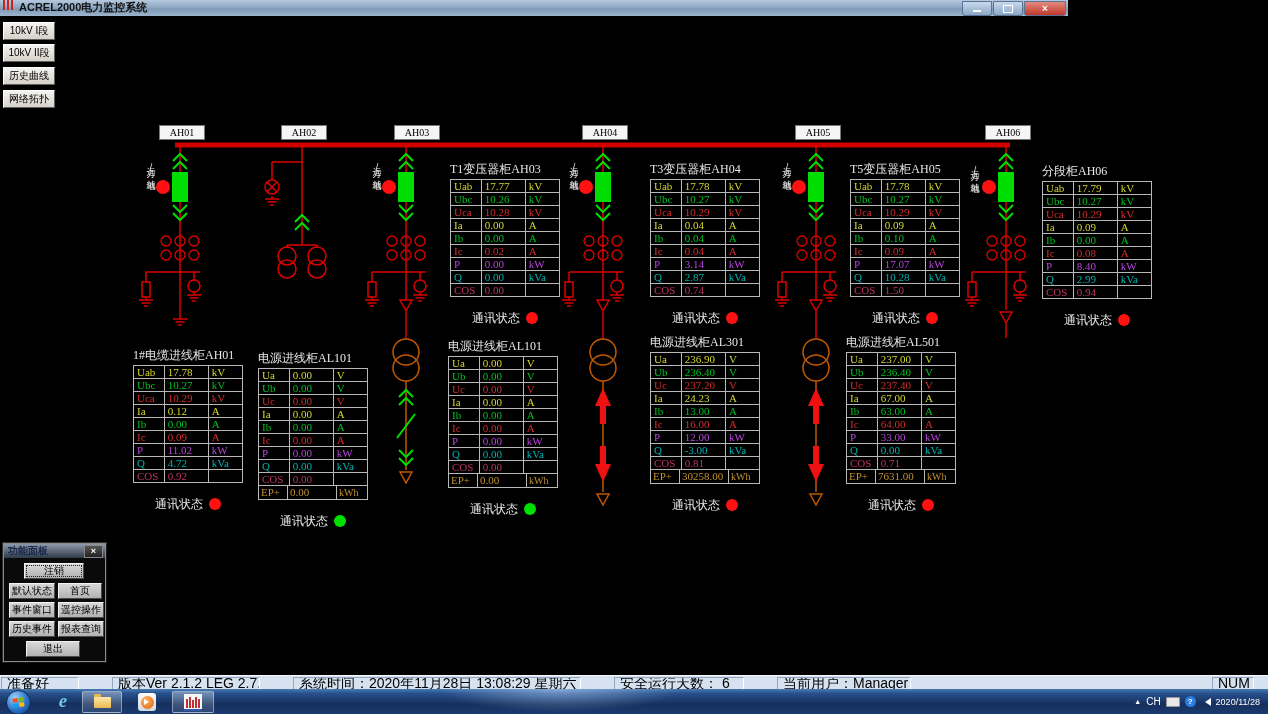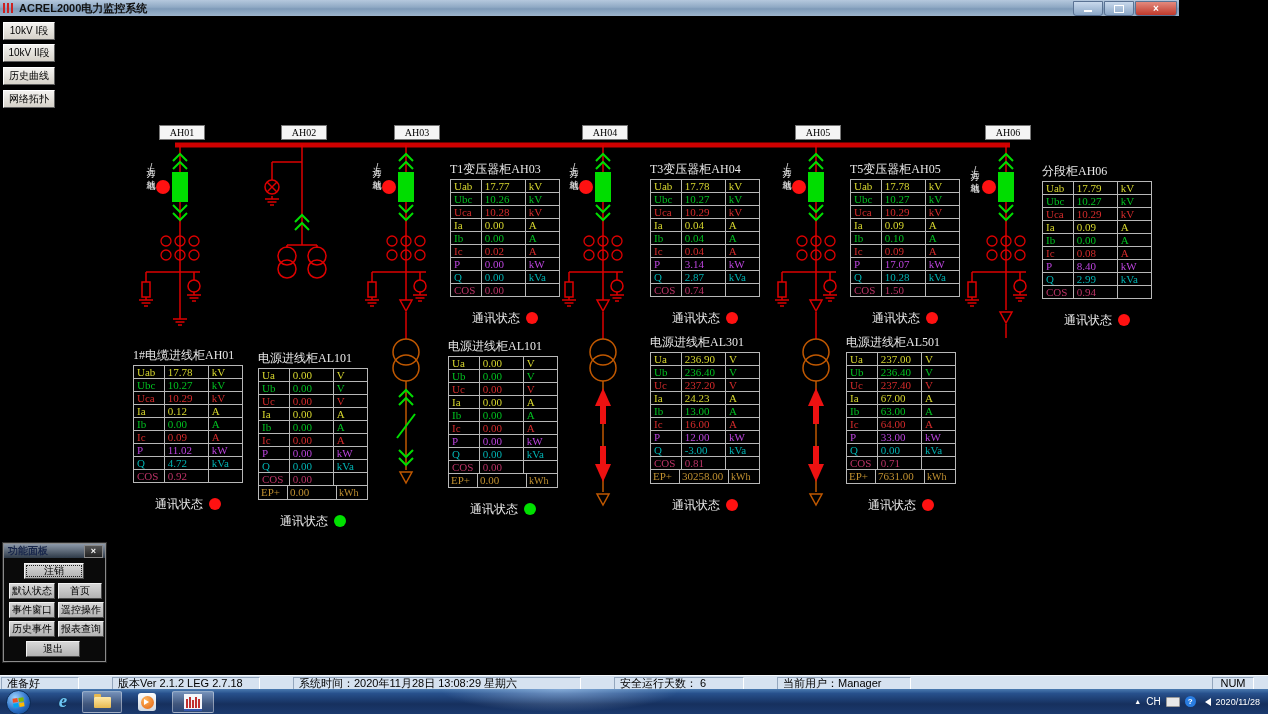--- a/index.html
+++ b/index.html
@@ -1,21 +1,21 @@
 <!DOCTYPE html>
 <html><head>
 <meta charset="utf-8">
 <style>
   html,body{margin:0;padding:0;background:#222;}
   #screen{position:relative;width:1268px;height:714px;background:#000;overflow:hidden;
           font-family:"Liberation Sans","DejaVu Sans",sans-serif;}
   
-  #titlebar{position:absolute;left:0;top:0;width:1179px;height:16px;
+  #titlebar{position:absolute;left:0;top:0;width:1068px;height:16px;
     background:linear-gradient(180deg,#b5c8dd 0%,#8fa9c4 45%,#7e9ab8 55%,#9db4cc 100%);
-    display:flex;align-items:center;font-size:11px;color:#111;}
+    display:flex;align-items:flex-start;font-size:11px;color:#111;}
   #appicon{width:12px;height:10px;margin:0 4px 0 3px;
     background:repeating-linear-gradient(90deg,#c22 0 2px,transparent 2px 4px);}
   #wintitle{font-weight:bold;}
   #winbtns{position:absolute;right:2px;top:1px;display:flex;gap:1px;}
   .wbtn{width:28px;height:13px;border:1px solid #5a7293;border-radius:0 0 3px 3px;
     background:linear-gradient(180deg,#c9d9ec,#8aa6c6);display:flex;align-items:center;justify-content:center;
     color:#fff;font-size:10px;line-height:10px;}
   .wbtn .mingl{width:8px;height:2px;background:#fff;margin-top:5px;}
   .wbtn .maxgl{width:8px;height:6px;border:1px solid #fff;}
   .wbtn.close{background:linear-gradient(180deg,#e38a7e,#c0392b);width:40px;font-weight:bold;}
@@ -57,21 +57,21 @@
     color:#18264a;font-size:10px;font-weight:bold;line-height:14px;padding-left:4px;position:relative;}
   #fnpanel .pclose{position:absolute;right:2px;top:1px;width:17px;height:11px;
     background:linear-gradient(#555,#222);border:1px solid #888;color:#fff;font-size:9px;
     line-height:10px;text-align:center;font-weight:bold;}
   .pbtn{position:absolute;height:14px;background:linear-gradient(#d8d8d8,#b2b2b2);
     border:1px solid;border-color:#f2f2f2 #4a4a4a #4a4a4a #f2f2f2;color:#000;font-size:10px;
     display:flex;align-items:center;justify-content:center;white-space:nowrap;}
   .pbtn.focus{outline:1px dotted #222;outline-offset:-3px;}
   
   #statusbar{position:absolute;left:0;top:675px;width:1268px;height:14px;background:#d6e2f0;
-    border-top:1px solid #f4f8fc;font-size:11px;color:#000;display:flex;align-items:center;z-index:8;gap:32px;}
+    border-top:1px solid #f4f8fc;font-size:14px;color:#000;display:flex;align-items:center;z-index:8;gap:32px;}
   .sseg{height:11px;line-height:11px;border:1px solid;border-color:#93a6bd #fff #fff #93a6bd;
     padding:0 5px;margin-left:1px;white-space:nowrap;overflow:hidden;}
   #segnum{position:absolute;right:14px;top:1px;width:30px;text-align:center;}
   
   #taskbar{position:absolute;left:0;top:689px;width:1268px;height:25px;z-index:9;
     background:linear-gradient(180deg,#4a7ab0 0%,#27508c 18%,#16305e 60%,#1b3a6e 100%);}
   #taskbar::before{content:"";position:absolute;left:430px;top:0;width:260px;height:25px;
     background:radial-gradient(ellipse at 50% 0,rgba(190,220,255,.5),transparent 65%);}
   #orb{position:absolute;left:6px;top:1px;width:23px;height:23px;border-radius:50%;
     background:radial-gradient(circle at 35% 30%,#9fd4ff,#2a70c8 55%,#123c78);

